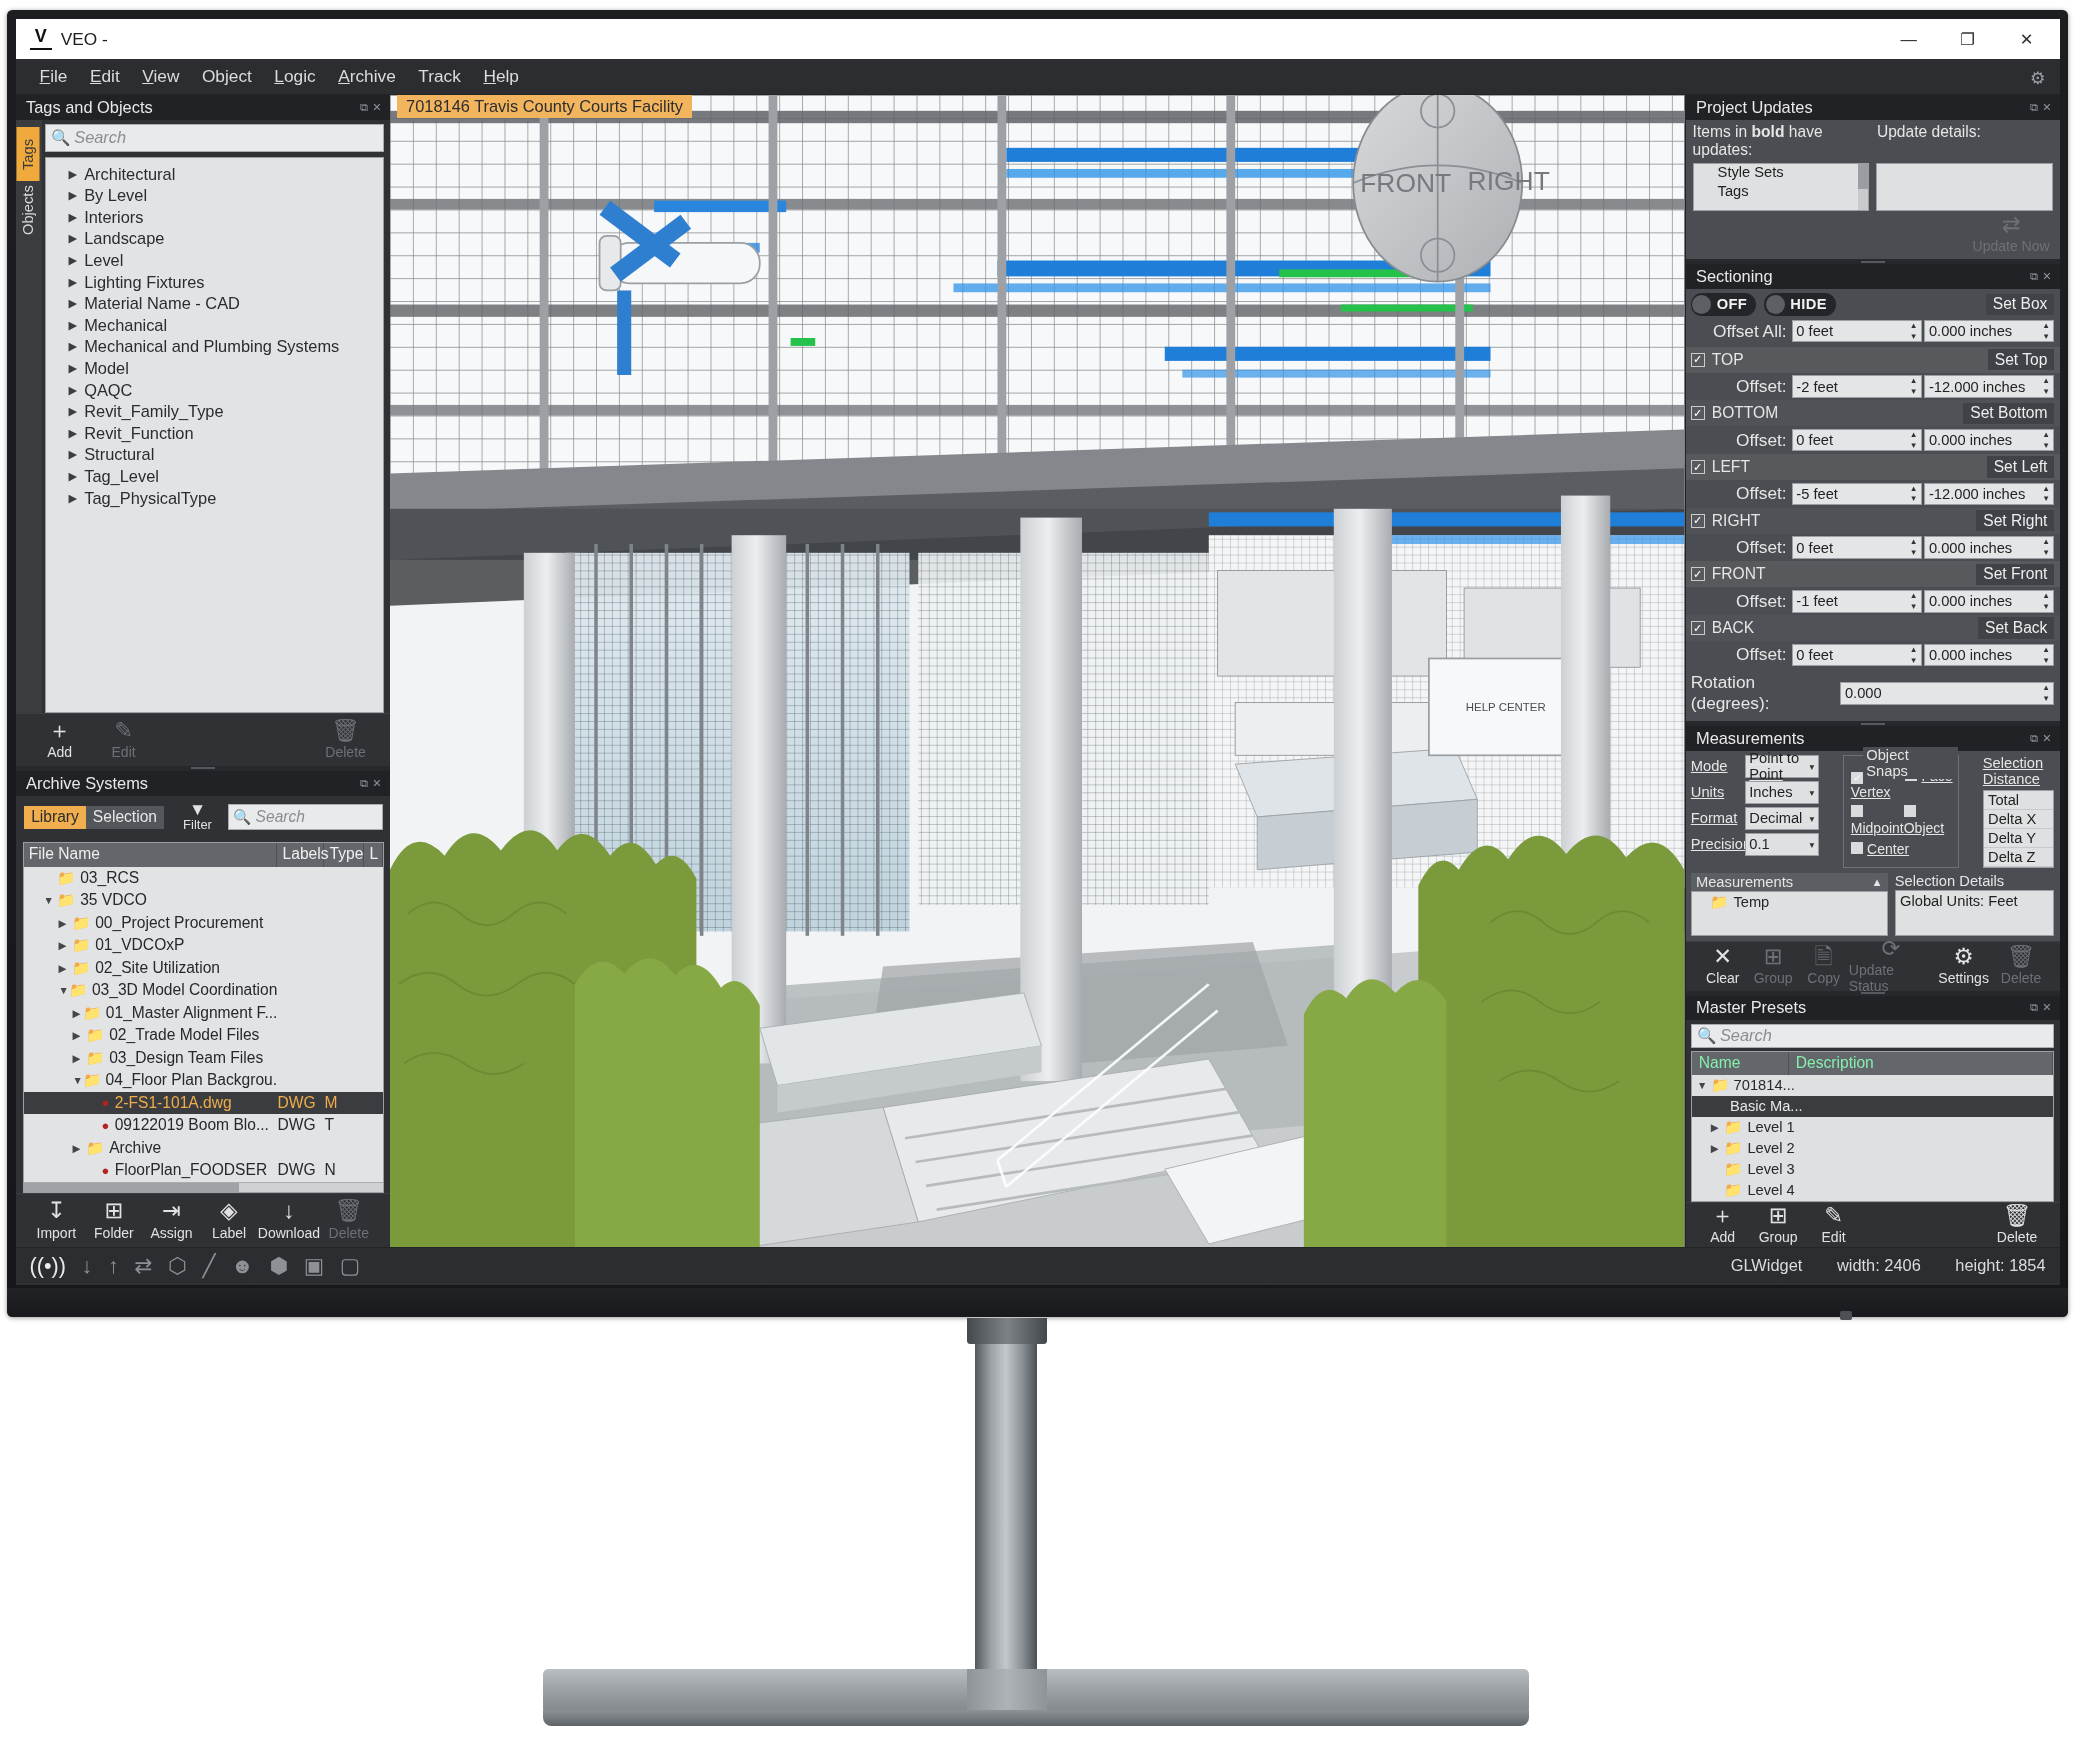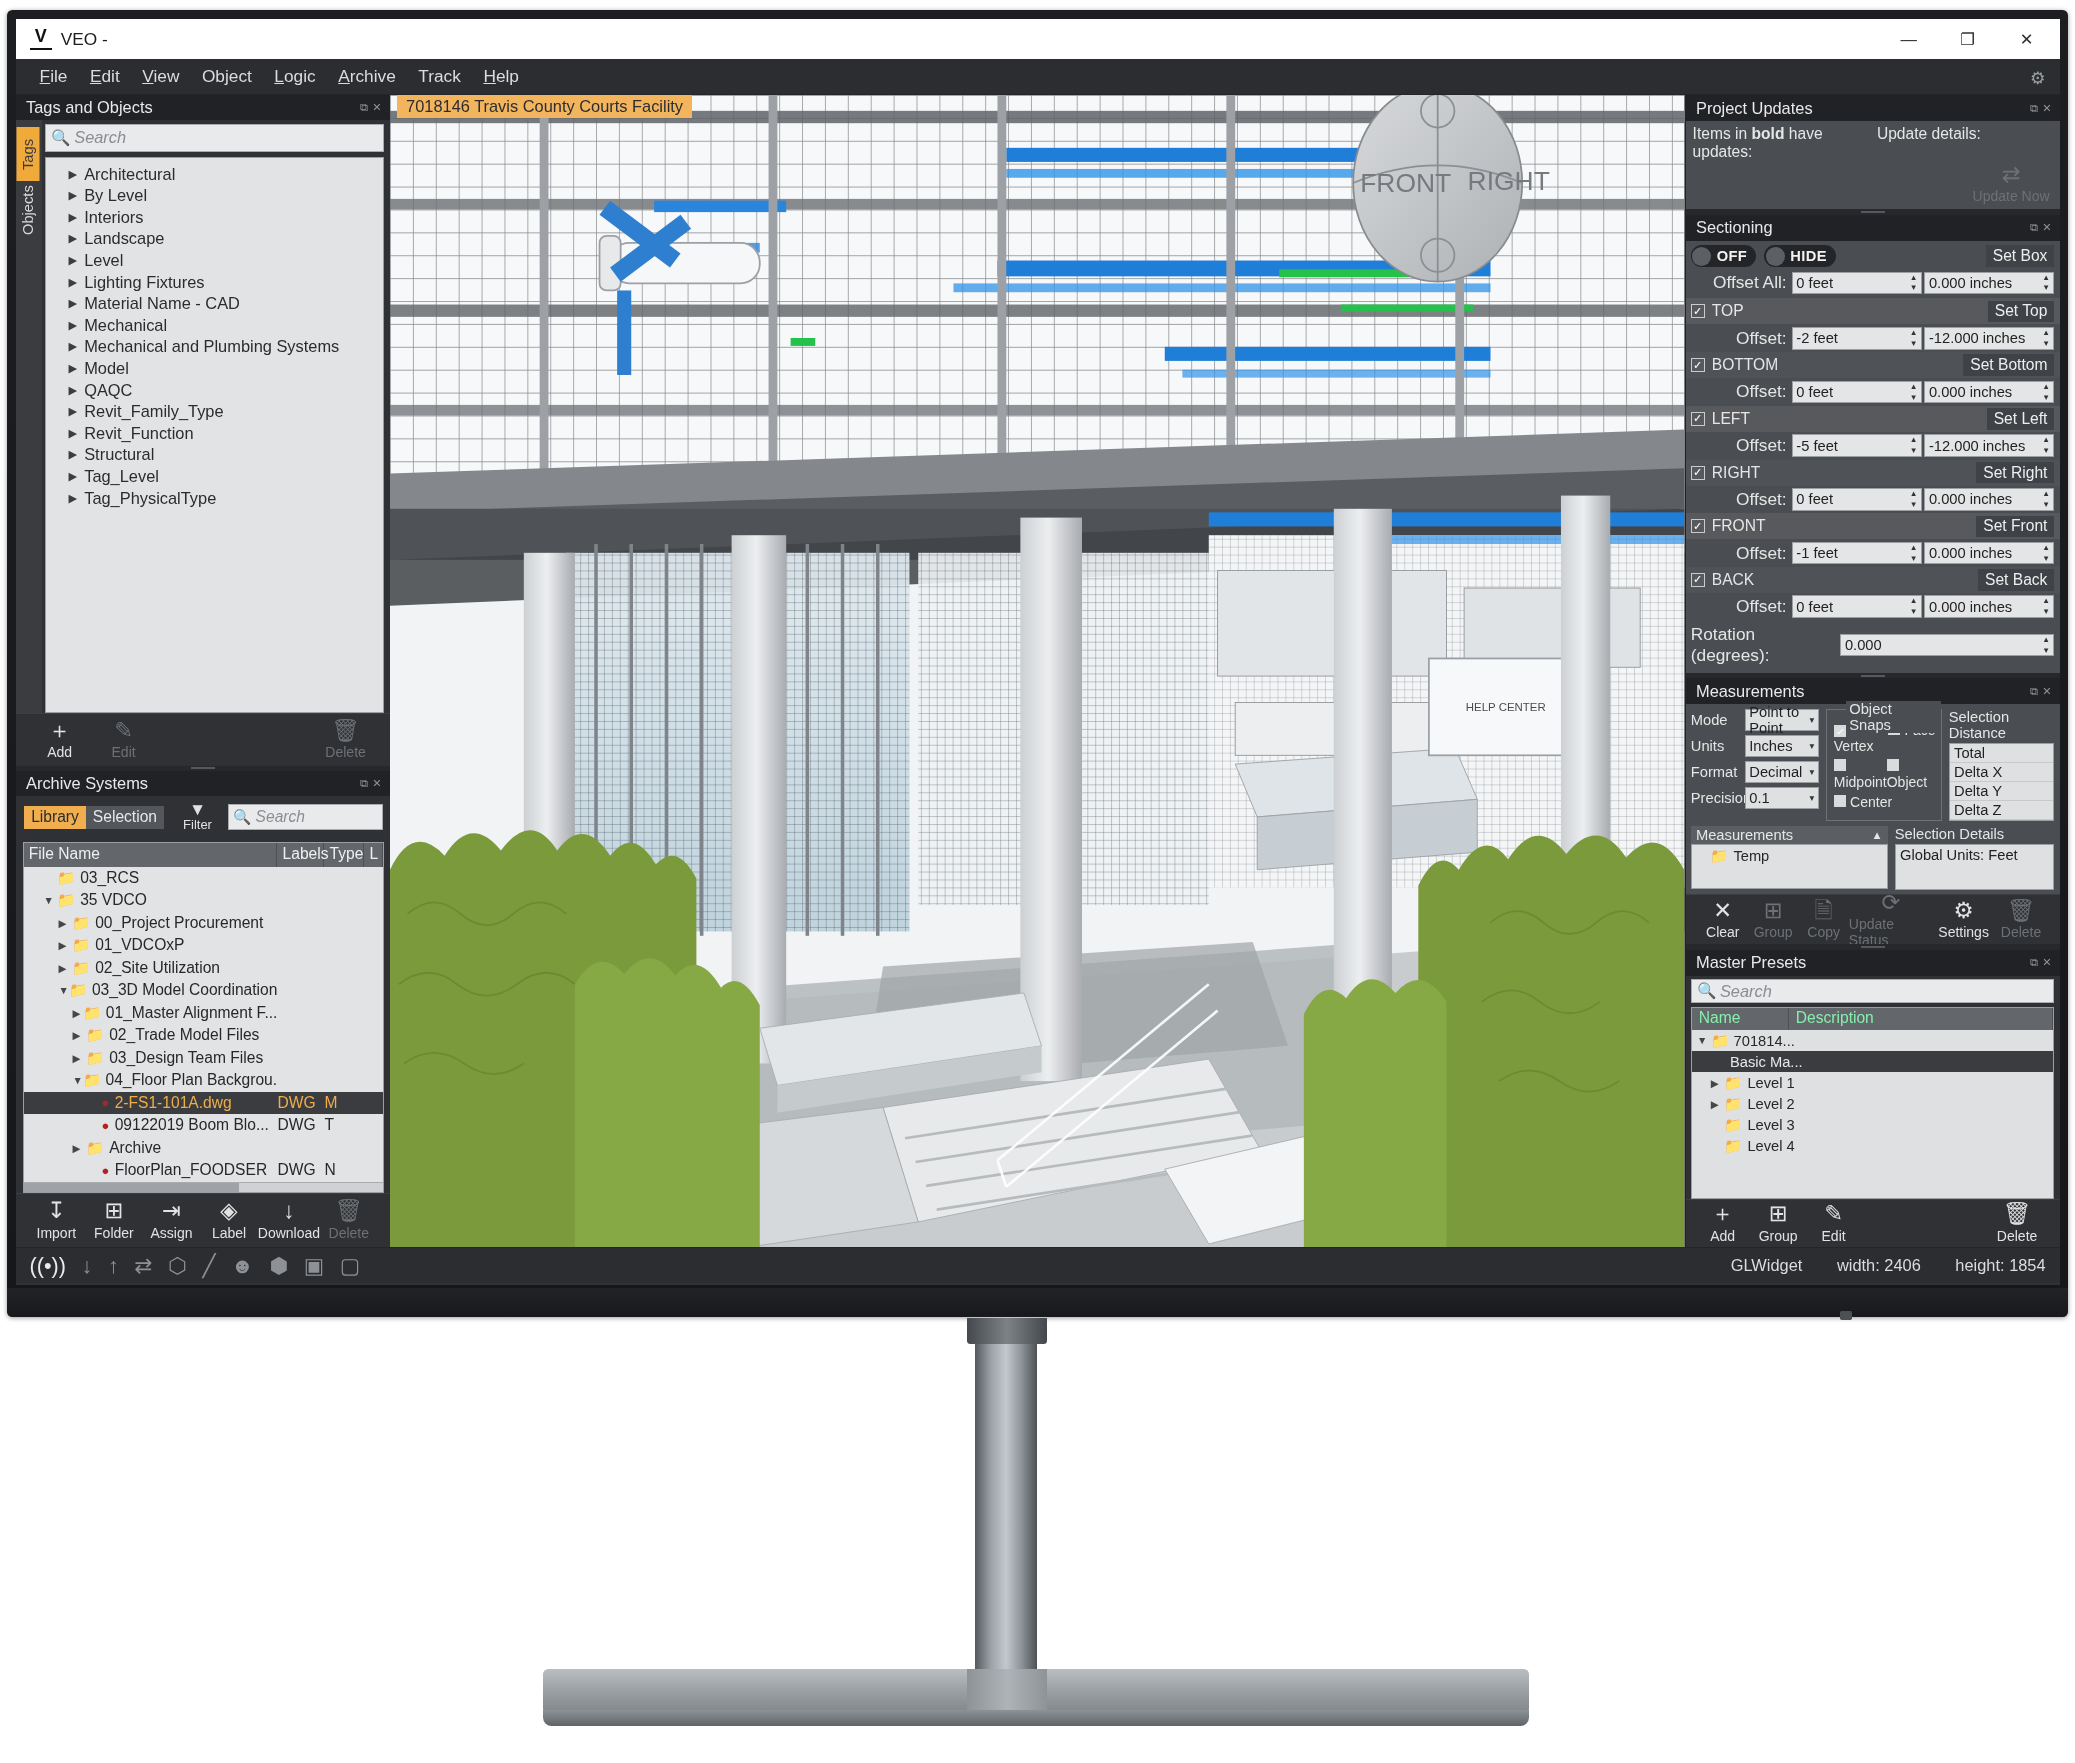--- a/index.html
+++ b/index.html
@@ -789,20 +789,30 @@
             <span class="dockbtn">⧉</span>
             <span class="dockbtn">✕</span>
           </div>
           <div style="background:#4a4d51;padding:3.5px 7px 5.2px 7px;">
             <div style="display:flex;font-size:15.6px;">
               <div style="flex:1">
                 <span>Items in </span><b>bold</b><span> have updates:</span>
               </div>
               <div style="flex:1;padding-left:8.6px">Update details:</div>
             </div>
+            <div style="display:flex;gap:7px;margin-top:3.5px;">
+              <div class="listbox" style="flex:1;height:48px;position:relative">
+                <div class="lrow" style="border:none;padding-left:24px">Style Sets</div>
+                <div class="lrow" style="border:none;padding-left:24px">Tags</div>
+                <div style="position:absolute;right:0;top:0;width:10.4px;height:100%;background:#c8cacc">
+                  <i style="display:block;width:100%;height:56%;background:#9a9ea2"></i>
+                </div>
+              </div>
+              <div class="listbox" style="flex:1;height:48px"></div>
+            </div>
             <div style="display:flex;justify-content:flex-end;margin-top:3.5px;">
               <div class="tbtn dim" style="width:83px">
                 <span class="ico">⇄</span>
                 <span>Update Now</span>
               </div>
             </div>
           </div>
 
           <div class="hdiv">
               <i></i>
@@ -993,21 +1003,21 @@
               <i></i>
             </div>
 
           <div class="panel-title">
             <span>Measurements</span>
             <span class="spacer"></span>
             <span class="dockbtn">⧉</span>
             <span class="dockbtn">✕</span>
           </div>
           <div class="sub" style="padding:4.3px 5.2px;">
-            <div style="display:flex;gap:7px;">
+            <div style="display:flex;gap:24px;text-decoration:underline;">
 
               <div style="width:128px">
                 <div style="display:flex;align-items:center;margin-bottom:3.5px">
                   <span style="width:54px;font-size:14.7px">Mode</span>
                   <div class="combo">
                     <span class="cv">Point to Point</span>
                       <span class="cz">▾</span>
                   </div>
                 </div>
                 <div style="display:flex;align-items:center;margin-bottom:3.5px">

